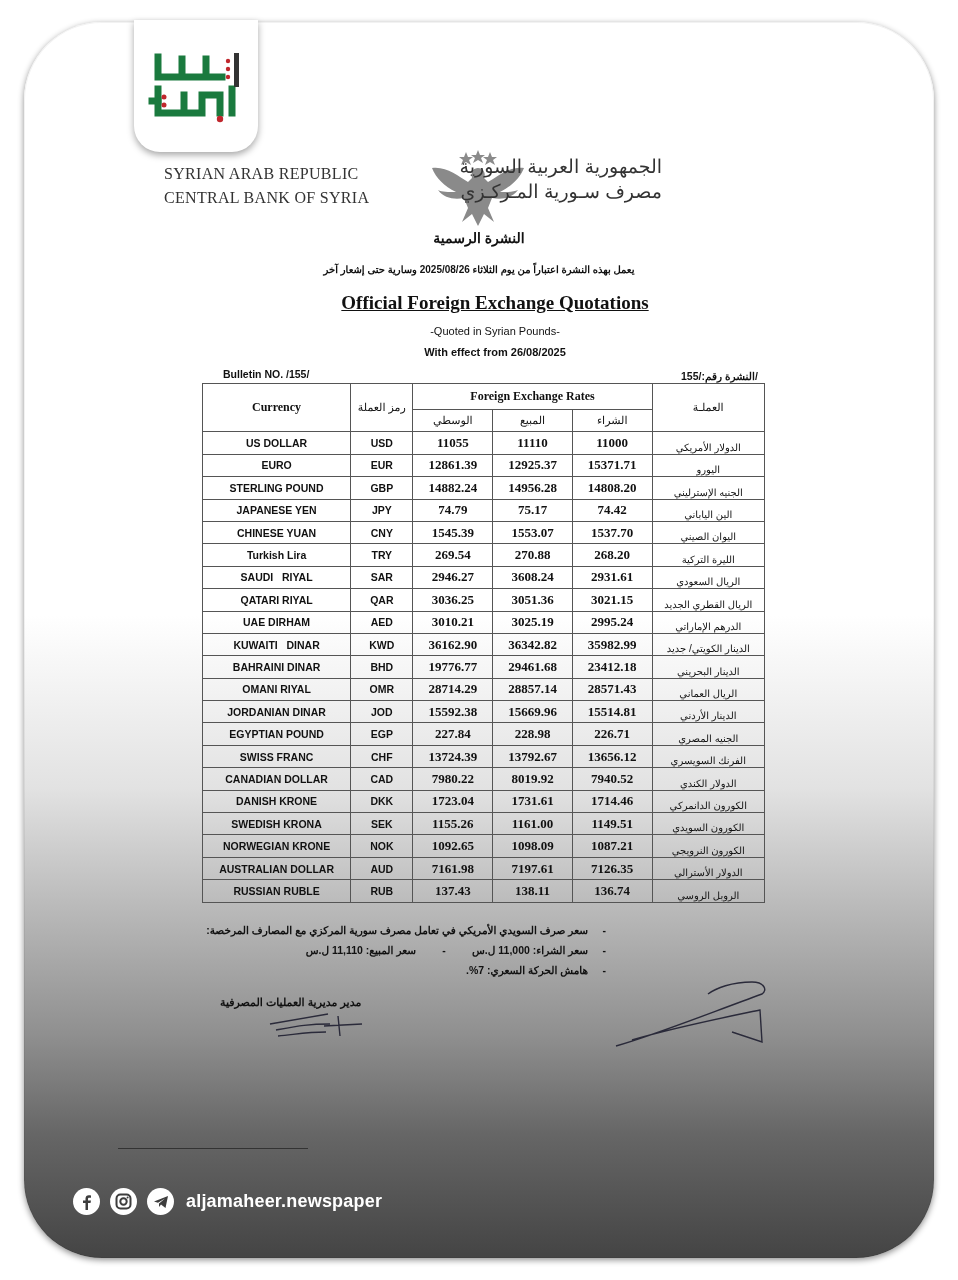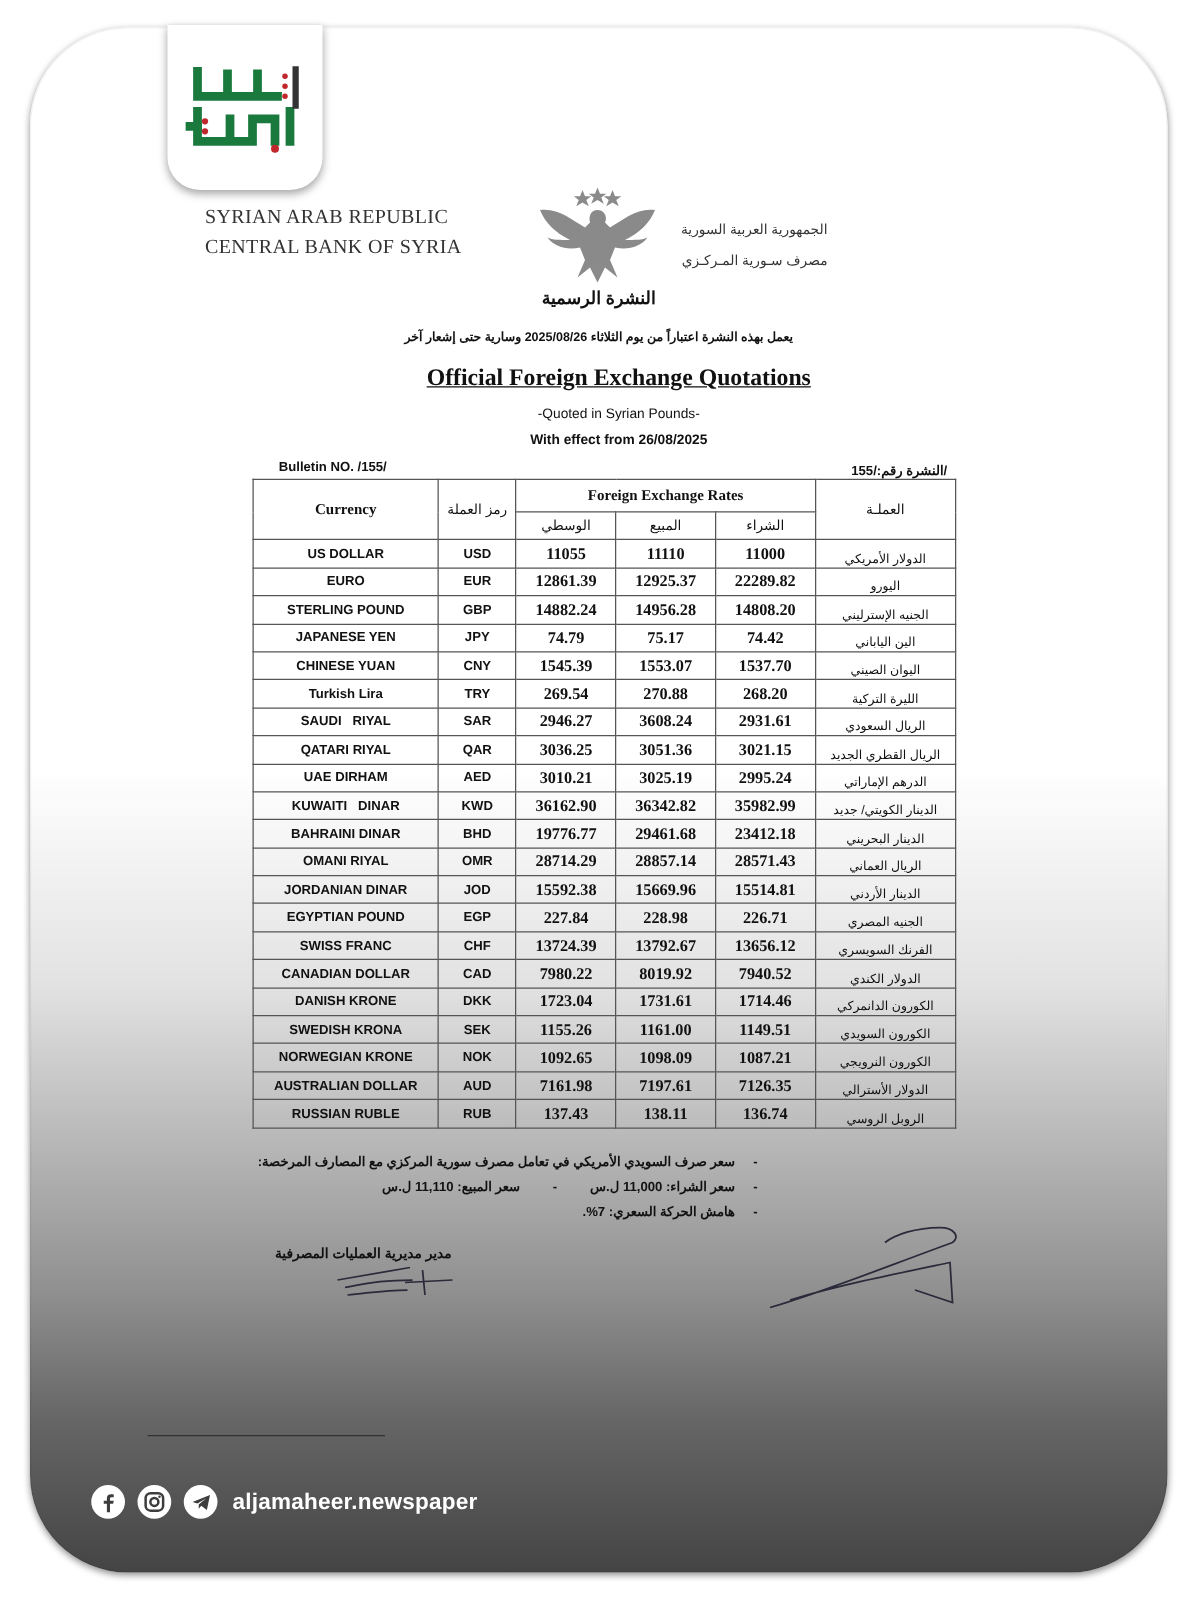--- a/index.html
+++ b/index.html
@@ -17,21 +17,21 @@
   .logo-tab {
     position: absolute; left: 134px; top: 20px; width: 124px; height: 132px;
     background: #fff; border-radius: 0 0 26px 26px;
     box-shadow: 0 3px 7px rgba(0,0,0,0.35);
     display: flex; align-items: center; justify-content: center; z-index: 3;
   }
 
   .doc { position: absolute; left: 0; top: 0; width: 828px; height: 1280px; z-index: 2; }
 
   .hdr-en { position: absolute; left: 164px; top: 162px; font-family: "Liberation Serif", serif; color: #333; font-size: 16px; letter-spacing: 0.3px; line-height: 24px; }
-  .hdr-ar { position: absolute; right: 166px; top: 172px; direction: rtl; text-align: right; color: #333; font-size: 11px; line-height: 25px; }
+  .hdr-ar { position: absolute; right: 166px; top: 154px; direction: rtl; text-align: right; color: #333; font-size: 19px; line-height: 25px; }
   .eagle { position: absolute; left: 428px; top: 148px; }
 
   .title-ar { position: absolute; left: 0; width: 958px; top: 230px; text-align: center; font-weight: bold; font-size: 14px; color: #111; direction: rtl; }
   .sub-ar { position: absolute; left: 0; width: 958px; top: 264px; text-align: center; font-weight: bold; font-size: 10px; color: #111; direction: rtl; }
   .title-en { position: absolute; left: 0; width: 990px; top: 292px; text-align: center; font-family: "Liberation Serif", serif; font-weight: bold; font-size: 19px; color: #111; text-decoration: underline; }
   .quoted { position: absolute; left: 0; width: 990px; top: 325px; text-align: center; font-size: 11px; color: #111; }
   .effect { position: absolute; left: 0; width: 990px; top: 346px; text-align: center; font-weight: bold; font-size: 11px; color: #111; }
   .bul-en { position: absolute; left: 223px; top: 368px; font-weight: bold; font-size: 10.5px; color: #111; }
   .bul-ar { position: absolute; left: 681px; top: 370px; font-size: 10.5px; color: #111; font-weight: bold; }
 
@@ -133,21 +133,21 @@
           <td class="c-num">11055</td>
           <td class="c-num">11110</td>
           <td class="c-num">11000</td>
           <td class="c-ar">الدولار الأمريكي</td>
         </tr>
         <tr>
           <td class="c-cur" style="white-space: pre;">EURO</td>
           <td class="c-code">EUR</td>
           <td class="c-num">12861.39</td>
           <td class="c-num">12925.37</td>
-          <td class="c-num">22289.82</td>
+          <td class="c-num">15371.71</td>
           <td class="c-ar">اليورو</td>
         </tr>
         <tr>
           <td class="c-cur" style="white-space: pre;">STERLING POUND</td>
           <td class="c-code">GBP</td>
           <td class="c-num">14882.24</td>
           <td class="c-num">14956.28</td>
           <td class="c-num">14808.20</td>
           <td class="c-ar">الجنيه الإسترليني</td>
         </tr>

